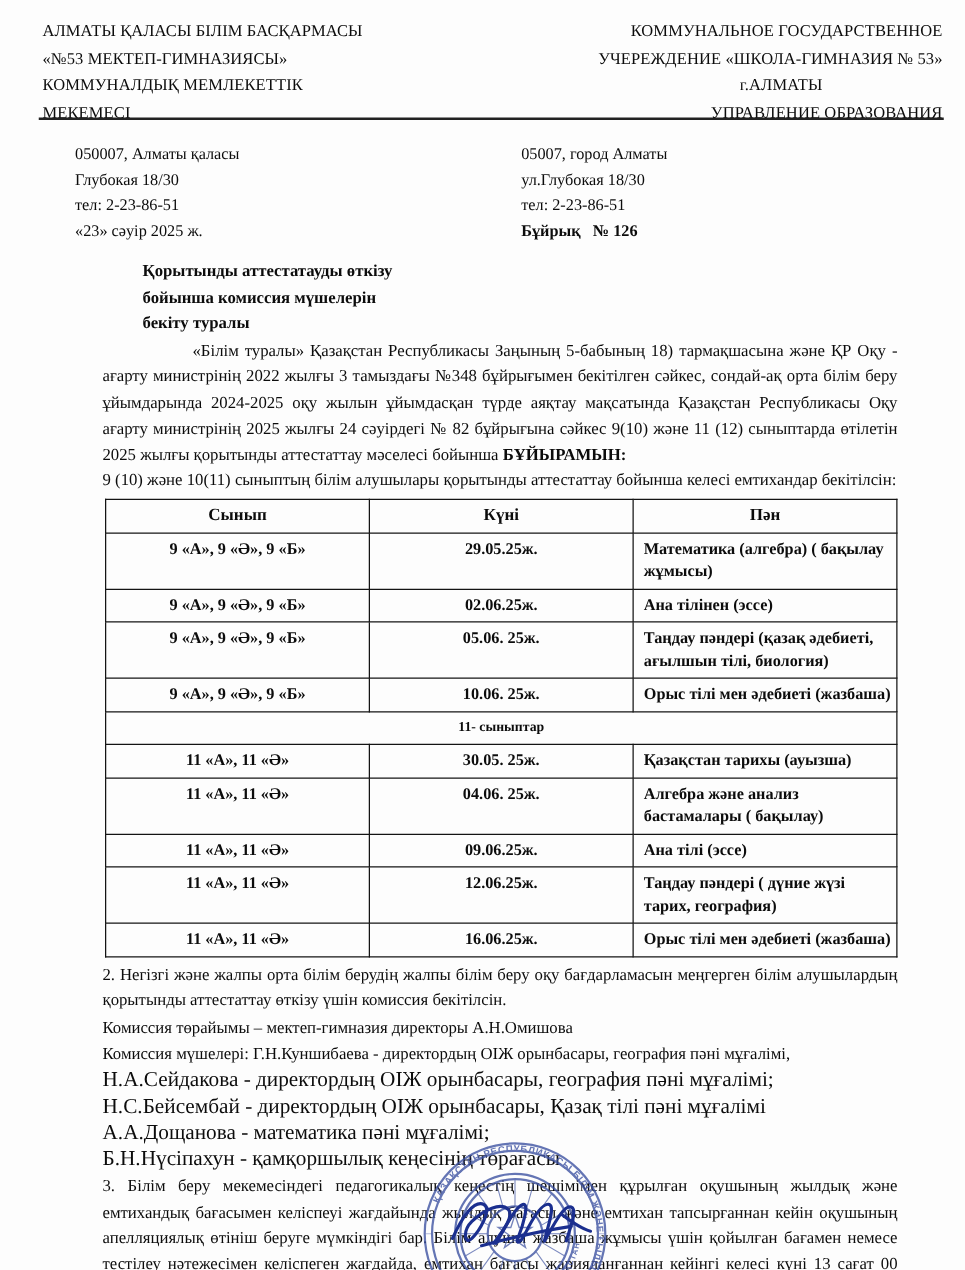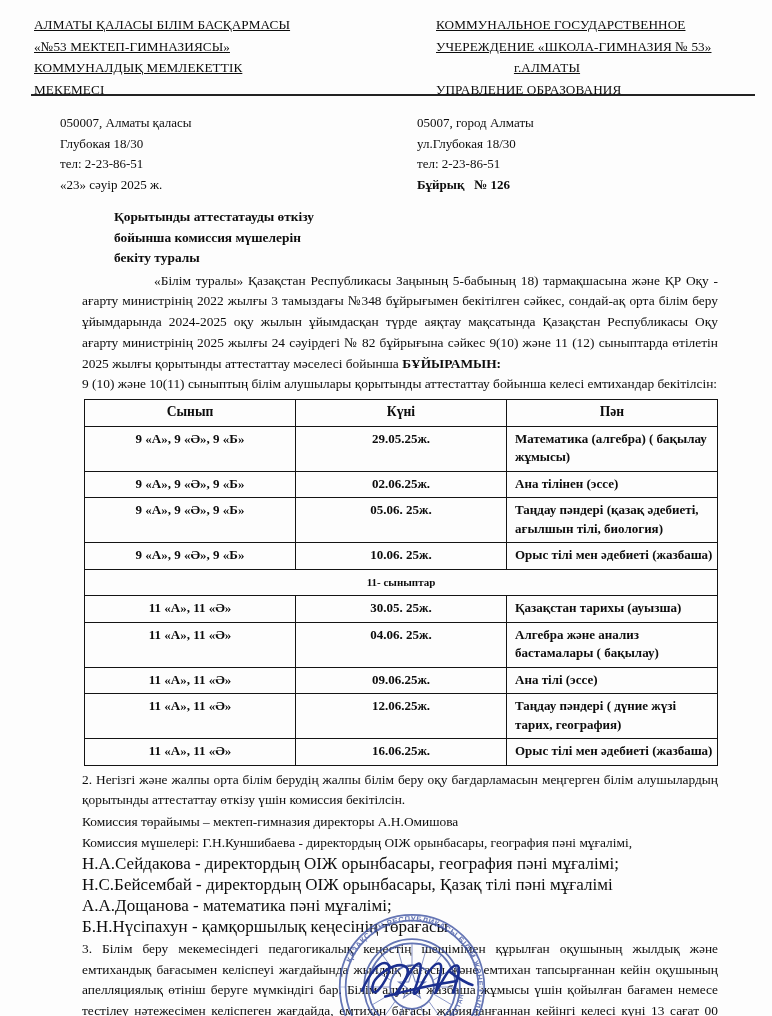--- a/index.html
+++ b/index.html
@@ -21,31 +21,30 @@
     width: 772px;
     height: 1016px;
     background: #fdfdfd;
   }
 
   
   .letterhead {
     display: flex;
     padding: 14px 18px 0 34px;
     box-sizing: border-box;
-    text-decoration: underline;
   }
   .lh-col {
     font-size: 13.2px;
     line-height: 21.5px;
     letter-spacing: 0.1px;
   }
   .lh-left { width: 400px; }
   .lh-right { width: 320px; }
   .lh-line { white-space: nowrap; }
-  .lh-right .lh-line { padding-left: 2px; }
+  .lh-right .lh-line { padding-left: 2px; text-align: right; }
   .lh-center { text-align: center; padding-right: 96px; }
 
   .rule {
     position: absolute;
     left: 31px;
     top: 94px;
     width: 724px;
     height: 2px;
     background: #222;
   }

